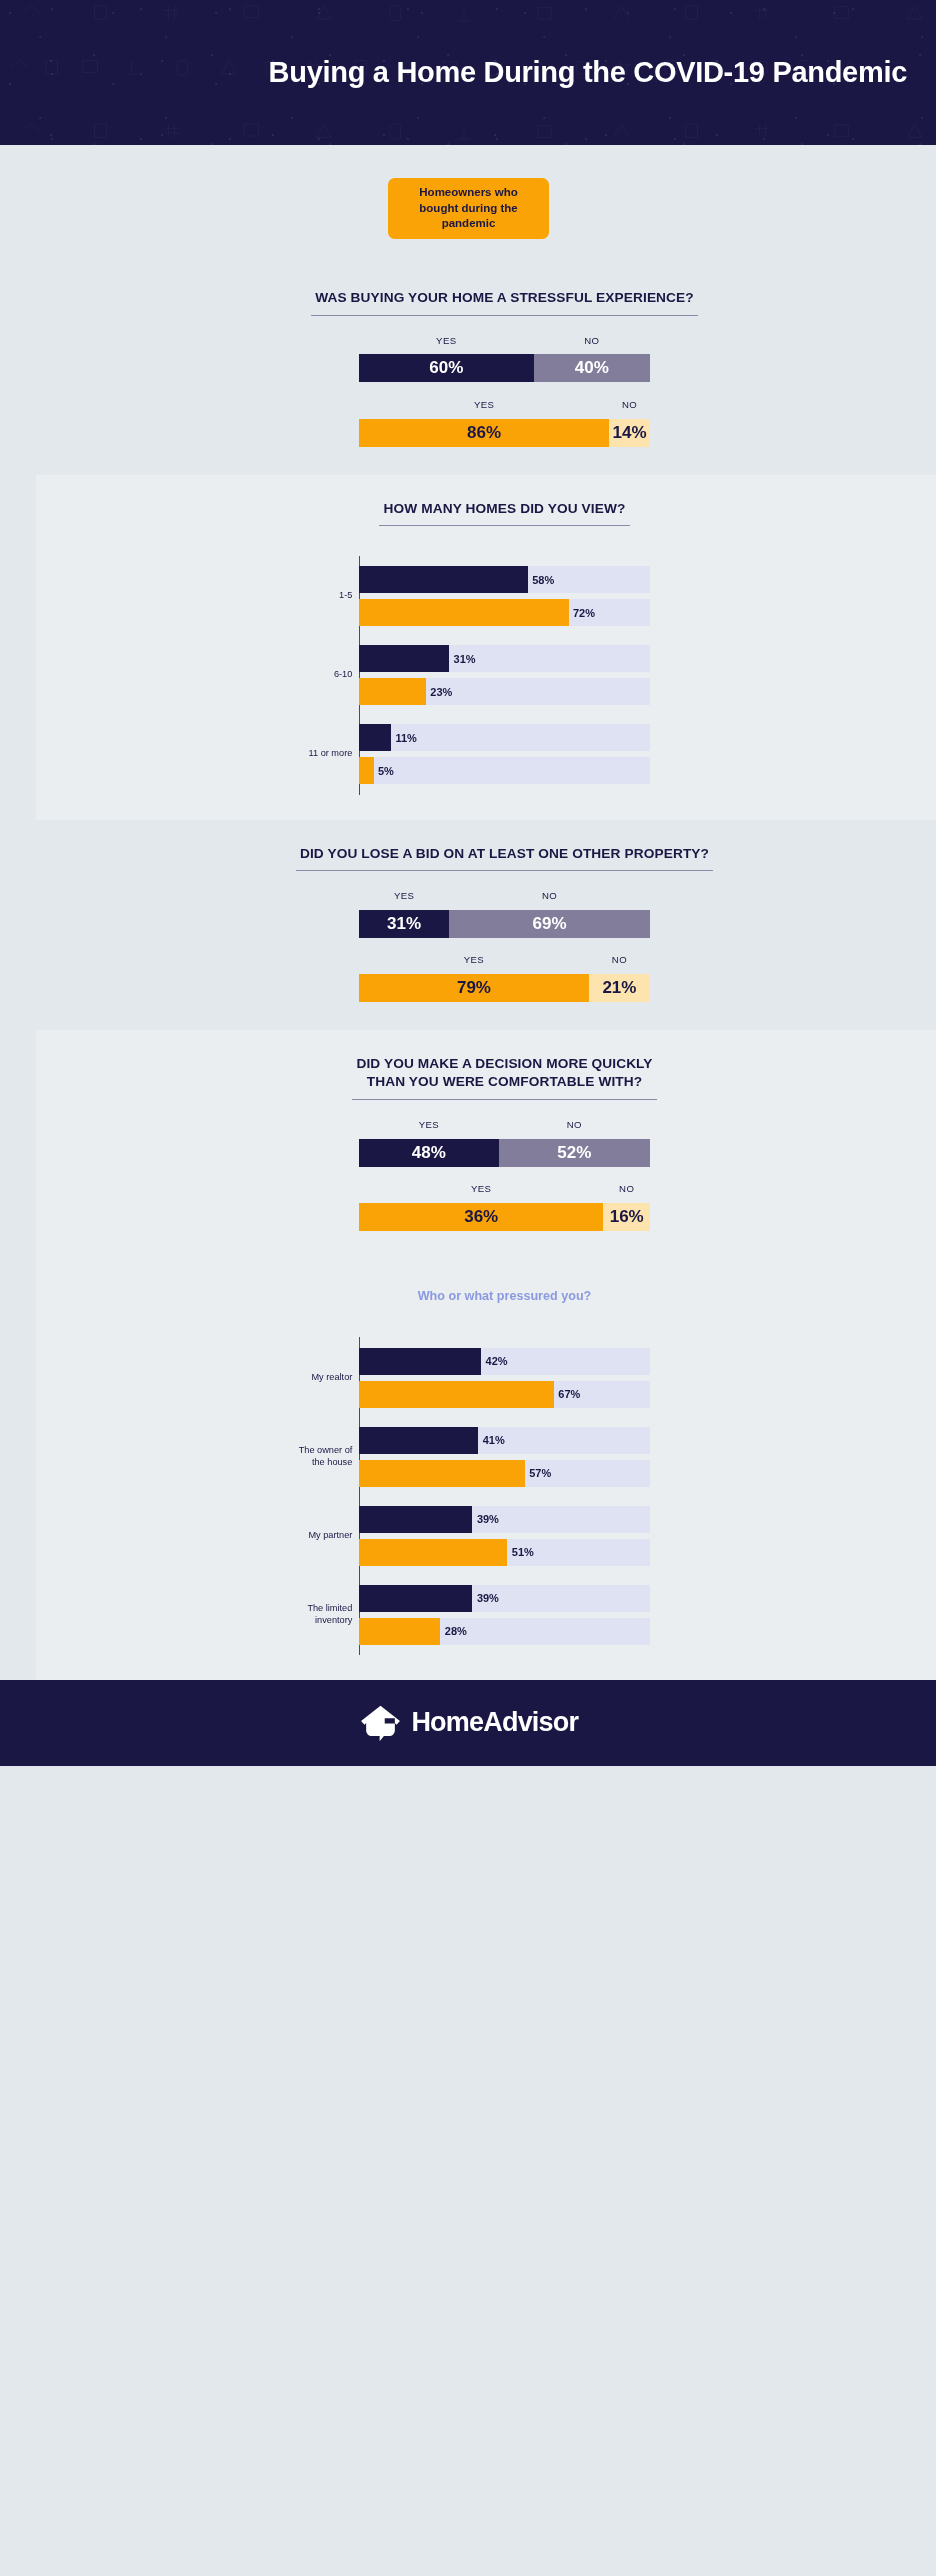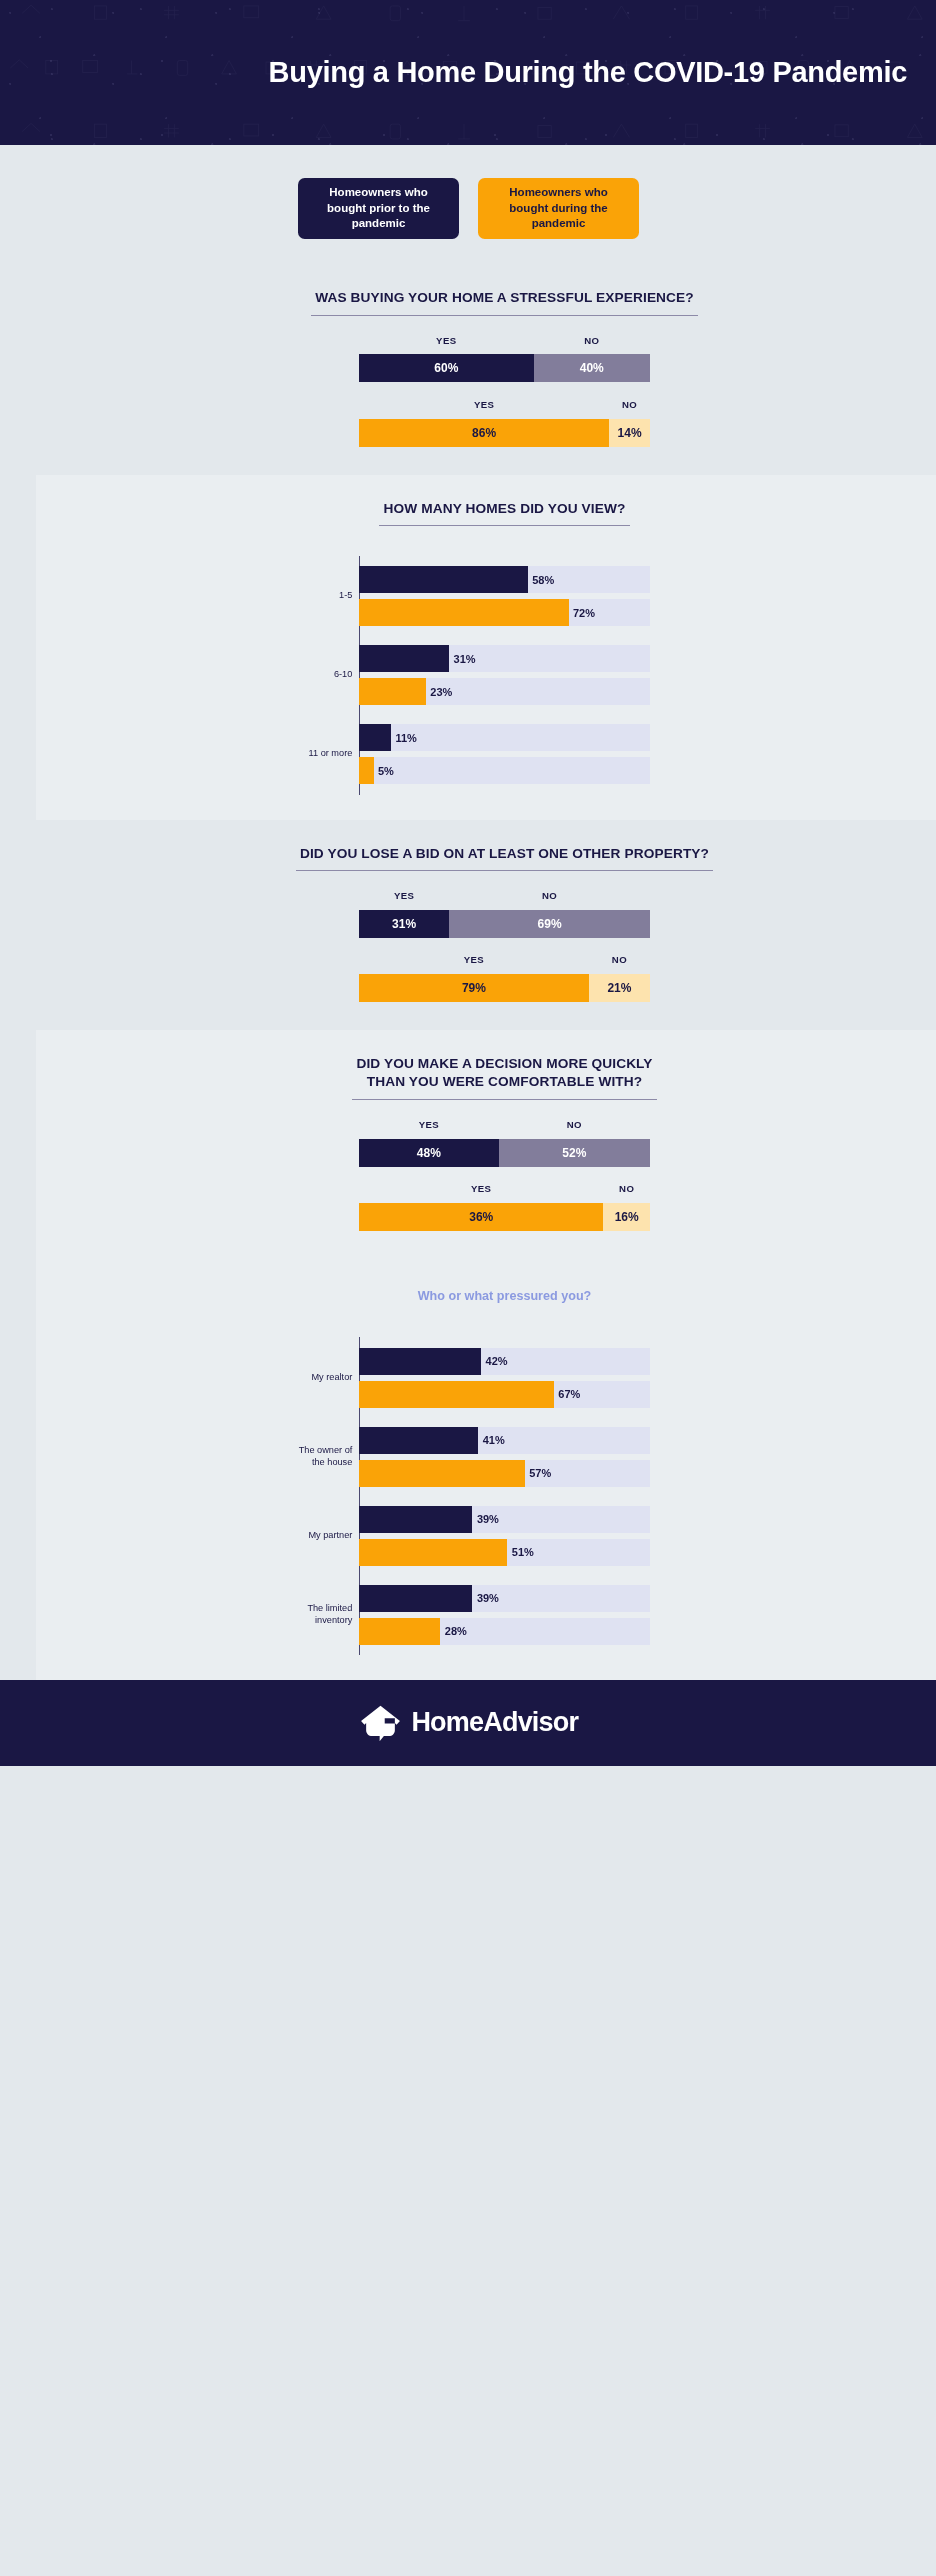--- a/index.html
+++ b/index.html
@@ -76,27 +76,27 @@
     line-height:1.35;
     border-bottom:1.5px solid #8d8aa8;
     padding:0 4.4px 6.7px 4.4px;
   }
 
   
   .stack-area { padding:19px 0 28px 0; }
   .stack-row { width:291px; margin:0 auto; }
   .stack-labels { display:flex; height:16.3px; margin-bottom:3.7px; }
   .stack-label {
-    color:#1a1744; font-size:9.6px; font-weight:bold;
+    color:#1a1744; font-size:9.6px; font-weight:normal;
     letter-spacing:0.4px; text-align:center;
   }
   .stack-bar { display:flex; height:28px; }
   .stack-seg {
     display:flex; align-items:center; justify-content:center;
-    font-size:12px; font-weight:bold;
+    font-size:17px; font-weight:bold;
   }
   .seg-navy  { background:#1a1744; color:#ffffff; }
   .seg-mute  { background:#827d9b; color:#ffffff; }
   .seg-orange{ background:#faa307; color:#1a1744; }
   .seg-peach { background:#fde3ae; color:#1a1744; }
   .stack-gap { height:16.3px; }
 
   
   .hchart { padding:30px 0 25px 0; }
   .hchart-inner {
@@ -216,21 +216,20 @@
         <rect x="928" y="168" width="16" height="18"></rect>
           <path d="M1028 186 v-18 M1036 186 v-18 M1022 174 h20"></path>
         <rect x="1130" y="169" width="18" height="16"></rect>
           <path d="M1228 186 l10 -18 l10 18z"></path>
       </g>
     </svg>
     <h1 class="header-title">Buying a Home During the COVID-19 Pandemic</h1>
   </div>
 
   <div class="legend-band">
-    <div class="legend-box legend-prior">Homeowners who bought prior to the pandemic</div>
     <div class="legend-box legend-during">Homeowners who bought during the pandemic</div>
   </div>
 
   <div class="section sec-a">
     <div class="sec-title-wrap">
       <div class="sec-title">WAS BUYING YOUR HOME A STRESSFUL EXPERIENCE?</div>
     </div>
     <div class="stack-area">
 
       <div class="stack-row">

